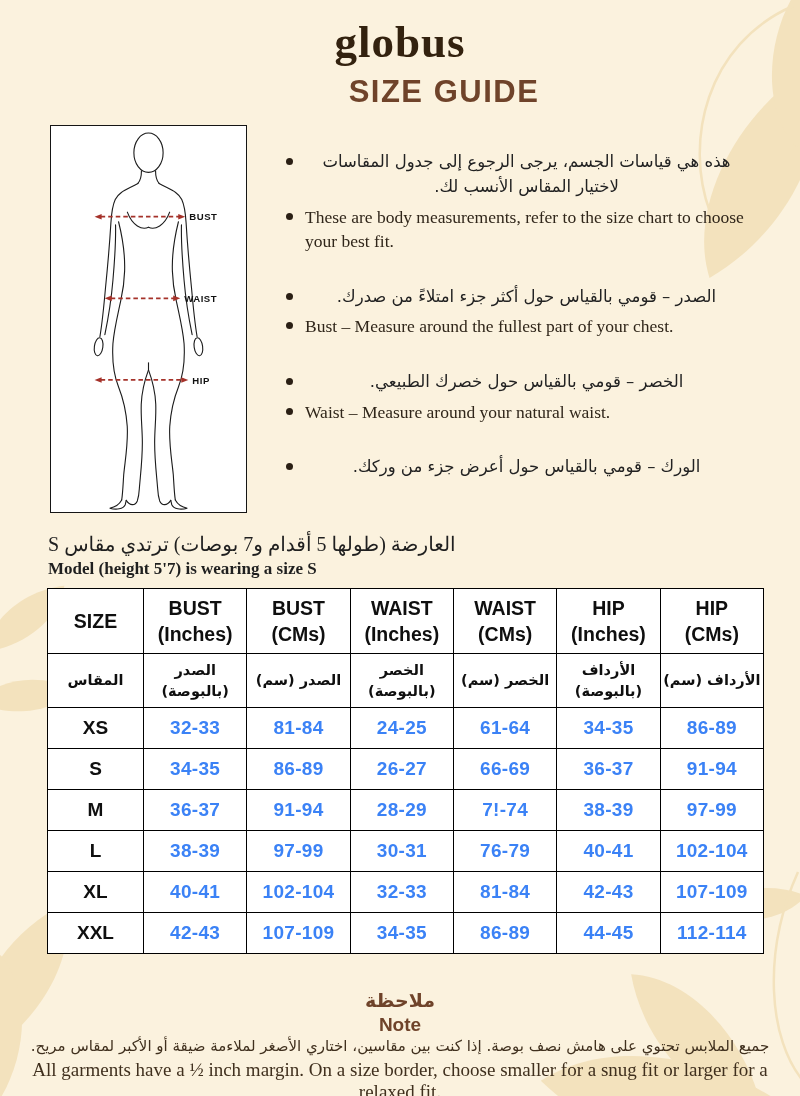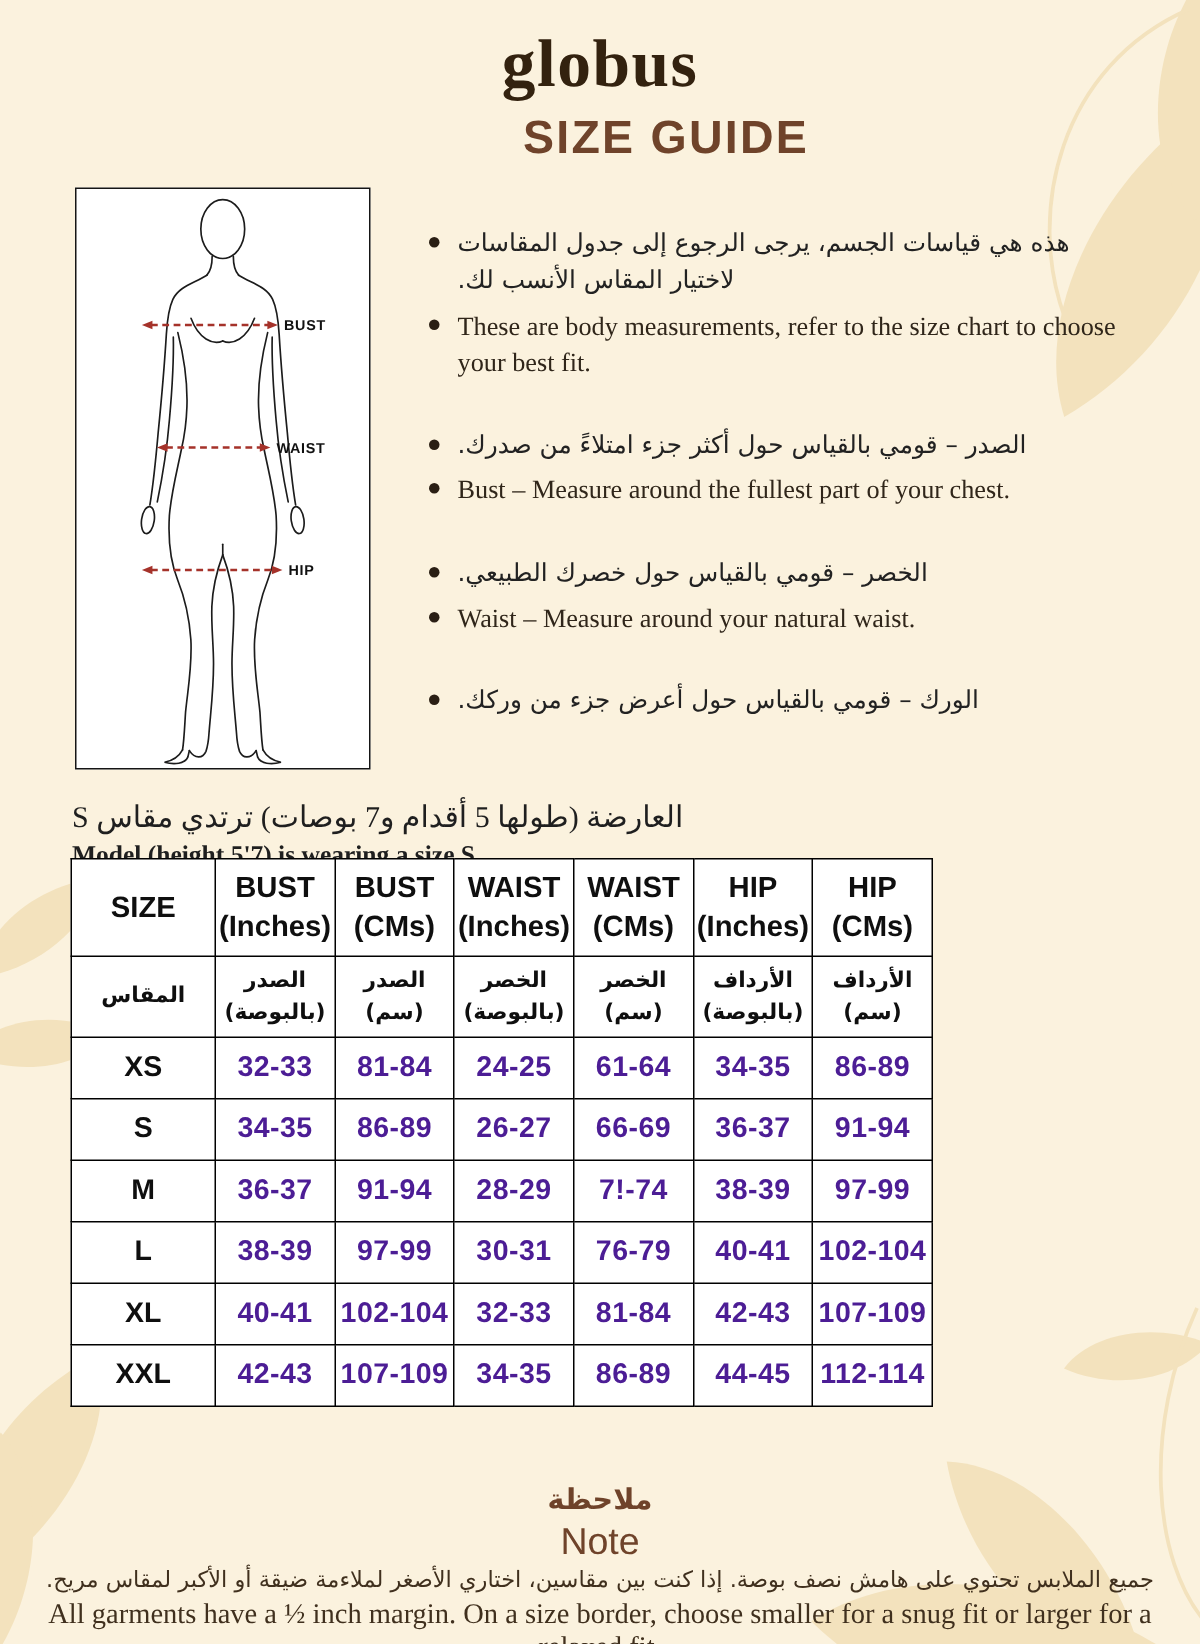--- a/index.html
+++ b/index.html
@@ -23,40 +23,40 @@
   .mline{stroke:var(--red);stroke-width:1.7;stroke-dasharray:4.5 3;}
   .marrow{fill:var(--red);}
   .mlabel{font-family:"Liberation Sans",sans-serif;font-weight:700;font-size:9.5px;
           letter-spacing:.5px;fill:#111;}
 
   .instructions{left:286px;top:150px;width:462px;}
   .pair{margin-bottom:31px;}
   .bline{display:flex;align-items:flex-start;margin-bottom:5px;}
   .dot{width:7px;height:7px;border-radius:50%;background:#2a1f14;margin:8px 12px 0 0;flex:none;}
   .btext{flex:1;}
-  .ar-text{font-family:"DejaVu Sans",sans-serif;font-size:16.5px;line-height:1.5;color:#222;text-align:left;}
+  .ar-text{font-family:"DejaVu Sans",sans-serif;font-size:16.5px;line-height:1.5;color:#222;text-align:center;}
   .en-text{font-family:"Liberation Serif",serif;font-size:17.5px;line-height:1.4;color:#30261a;}
 
   .model-note{left:48px;top:532px;}
   .model-ar{font-family:Liberation Serif, serif;font-size:20px;color:#1f1f1f;text-align:left;}
   .model-en{font-family:"Liberation Serif",serif;font-size:17px;font-weight:600;color:#1f1f1f;margin-top:3px;}
 
-  .size-table{position:absolute;z-index:1;left:47px;top:572px;width:575px;border-collapse:collapse;
+  .size-table{position:absolute;z-index:1;left:47px;top:588px;width:717px;border-collapse:collapse;
               background:#fff;table-layout:fixed;}
   .size-table th,.size-table td{border:1.5px solid #000;text-align:center;vertical-align:middle;padding:0;}
   .size-table col.c-size{width:96px;}
   tr.hdr-en th{height:64px;font-size:19.5px;font-weight:700;line-height:1.35;color:#0f0f0f;}
   tr.hdr-ar th{height:53px;font-family:"DejaVu Sans",sans-serif;font-size:14.5px;font-weight:700;
                line-height:1.4;color:#0f0f0f;}
   .size-table tbody th{height:40px;font-size:19px;font-weight:700;color:#0f0f0f;}
-  .size-table tbody td{height:40px;font-size:19px;font-weight:600;color:#4c1d95;letter-spacing:.3px;}
+  .size-table tbody td{height:40px;font-size:19px;font-weight:600;color:#3b82f6;letter-spacing:.3px;}
 
   .note-section{left:0;top:989px;width:800px;text-align:center;}
   .note-title-ar{font-family:"DejaVu Sans",sans-serif;font-size:19px;font-weight:700;color:var(--accent);text-align:center;}
-  .note-title-en{font-size:25px;font-weight:400;color:var(--accent);margin-top:3px;}
+  .note-title-en{font-size:19px;font-weight:700;color:var(--accent);margin-top:3px;}
   .note-body-ar{font-family:"DejaVu Sans",sans-serif;font-size:15px;color:#40301e;margin-top:1px;padding:0 14px;}
   .note-body-en{font-family:"Liberation Serif",serif;font-size:19px;color:#40301e;margin-top:4px;padding:0 10px;}
 </style>
 </head>
 <body>
 
 <div class="page">
 
   <svg class="deco" viewBox="0 0 800 1096" aria-hidden="true">
     <defs>

